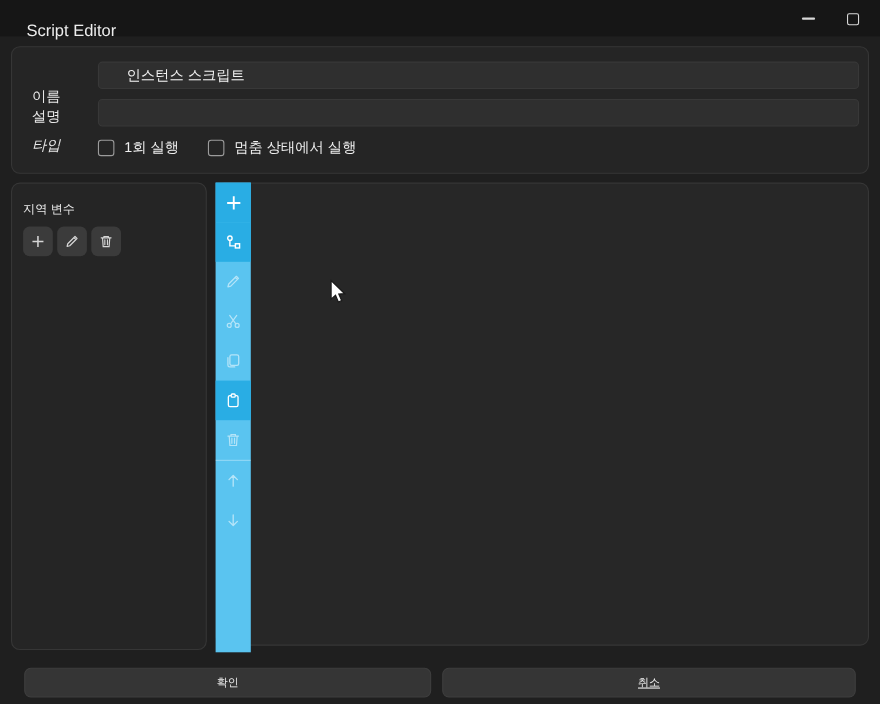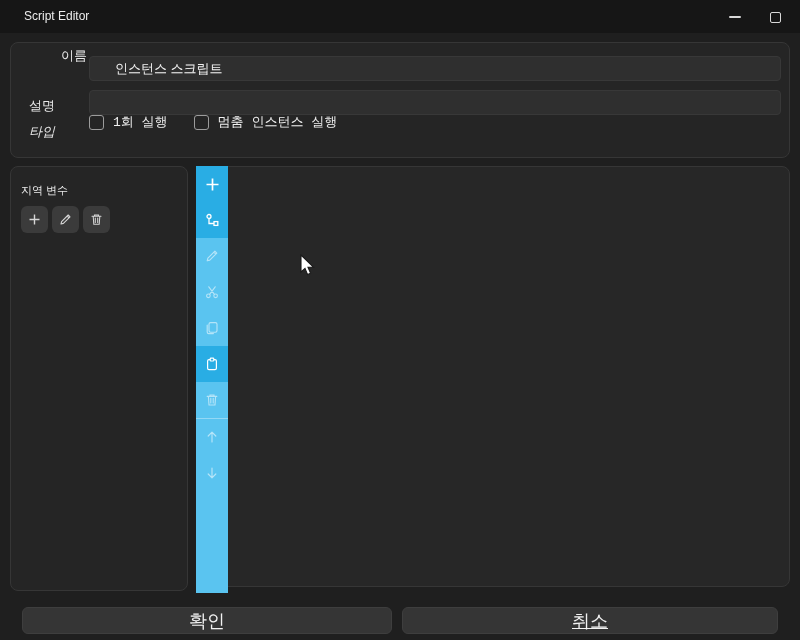--- a/index.html
+++ b/index.html
@@ -10,22 +10,22 @@
     font-family:"Liberation Sans", sans-serif;
     color:#f0f0f0;
     overflow:hidden;
   }
   
   .titlebar {
     position:absolute; left:0; top:0; width:800px; height:33px;
     background:#161616;
   }
   .titlebar-title {
-    position:absolute; left:24px; top:0; height:33px; line-height:33px;
-    font-size:12px; color:#ededed;
+    position:absolute; left:24px; top:12px; height:33px; line-height:33px;
+    font-size:15px; color:#ededed;
   }
   .win-btn {
     position:absolute; top:4px; width:34px; height:26px;
     display:flex; align-items:center; justify-content:center;
   }
   .win-btn.minimize { right:48px; }
   .win-btn.maximize { right:8px; }
   .glyph-dash { width:12px; height:2px; background:#d8d8d8; border-radius:1px; }
   .glyph-square { width:11px; height:11px; border:1.5px solid #d8d8d8; border-radius:2px; }
 
@@ -38,21 +38,21 @@
   .editor-panel { left:196px; top:166px; width:594px; height:421px; background:#272727; }
 
   
   .form-label { position:absolute; left:18px; font-size:13px; color:#e9e9e9; }
   .text-input {
     position:absolute; left:78px; width:692px; height:25px;
     background:#2f2f2f; border:1px solid #383838; border-radius:4px;
     color:#f2f2f2; font-size:13px; padding:0 25px;
     font-family:"Liberation Sans", sans-serif; outline:none;
   }
-  .cb-row { position:absolute; left:78px; top:64px; height:30px; display:flex; align-items:center;font-family:Liberation Mono, monospace; }
+  .cb-row { position:absolute; left:78px; top:76px; height:30px; display:flex; align-items:center; }
   .cb-item { display:flex; align-items:center; margin-right:26px; }
   .cb-box {
     width:15px; height:15px; border:1px solid #9c9c9c; border-radius:3px;
     background:transparent; margin-right:9px; flex:0 0 auto;
   }
   .cb-label { font-size:13px; color:#f0f0f0; white-space:nowrap; }
 
   
   .vars-title { position:absolute; left:10px; top:16px; font-size:11px; color:#ececec; }
   .vars-btnrow { position:absolute; left:10px; top:39px; display:flex; gap:4px; }
@@ -75,21 +75,21 @@
   .vt-btn.enabled svg { opacity:1; }
   .vt-btn.disabled { background:transparent; }
   .vt-btn.disabled svg { opacity:0.55; }
   .vt-divider { width:32px; height:1px; background:rgba(255,255,255,0.35); flex:0 0 auto; }
 
   
   .footer-btn {
     position:absolute; top:607px; height:27px;
     background:#353535; border:1px solid #3e3e3e; border-radius:6px;
     display:flex; align-items:center; justify-content:center;
-    font-size:18px; color:#f2f2f2;
+    font-size:10px; color:#f2f2f2;
   }
   .ok-btn { left:22px; width:370px; }
   .cancel-btn { left:402px; width:376px;text-decoration:underline; }
 
   
   .cursor { position:absolute; left:299px; top:254px; width:16px; height:24px; pointer-events:none; }
 </style>
 </head>
 <body>
 
@@ -97,33 +97,33 @@
   <span class="titlebar-title">Script Editor</span>
   <div class="win-btn minimize">
     <span class="glyph-dash"></span>
   </div>
   <div class="win-btn maximize">
     <span class="glyph-square"></span>
   </div>
 </div>
 
 <div class="panel form-panel">
-  <span class="form-label" style="top:4px;margin-left:32px;">이름</span>
+  <span class="form-label" style="top:36px;">이름</span>
   <input class="text-input" style="top: 13px;" type="text" value="인스턴스 스크립트">
   <span class="form-label" style="top:54px;">설명</span>
   <input class="text-input" style="top: 47px;" type="text" value="">
   <span class="form-label" style="top:80px;font-style:italic;">타입</span>
   <div class="cb-row">
     <div class="cb-item">
       <span class="cb-box"></span>
       <span class="cb-label">1회 실행</span>
     </div>
     <div class="cb-item">
       <span class="cb-box"></span>
-      <span class="cb-label">멈춤 인스턴스 실행</span>
+      <span class="cb-label">멈춤 상태에서 실행</span>
     </div>
   </div>
 </div>
 
 <div class="panel vars-panel">
   <span class="vars-title">지역 변수</span>
   <div class="vars-btnrow">
     <div class="mini-btn">
       <svg width="13" height="13" viewBox="0 0 13 13">
         <path d="M6.5 1.5 V11.5 M1.5 6.5 H11.5" stroke="#d6d6d6" stroke-width="1.4" fill="none"></path>

